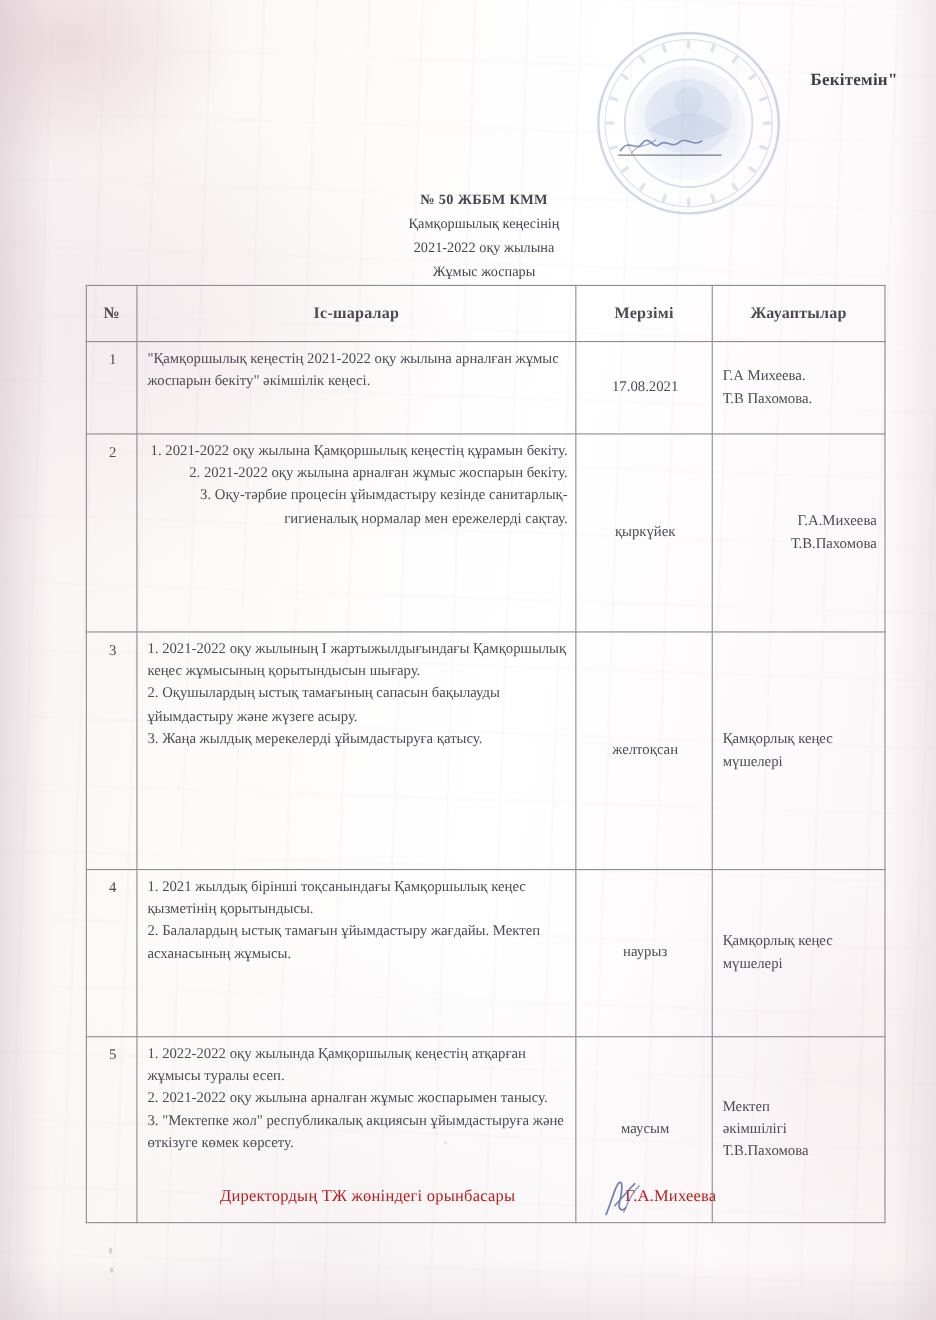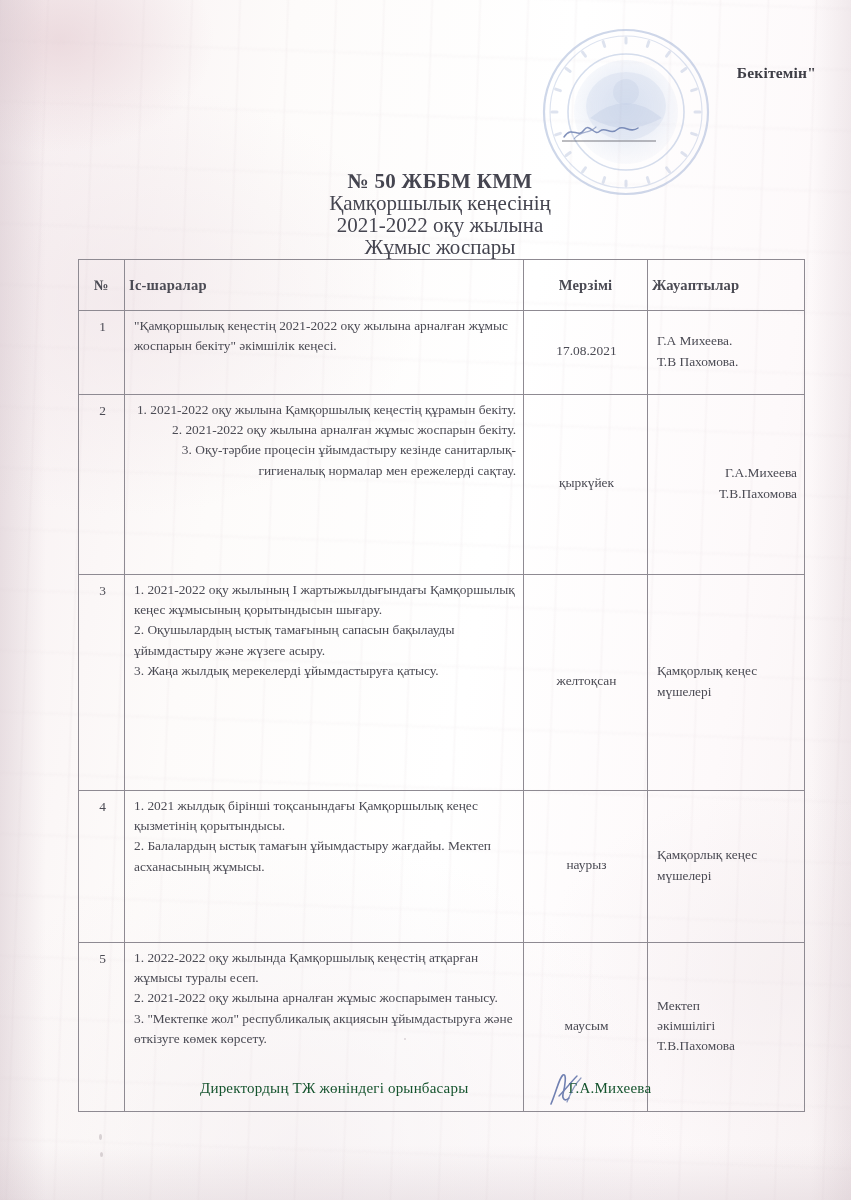--- a/index.html
+++ b/index.html
@@ -76,21 +76,21 @@
     pointer-events: none;
     opacity: .75;
   }
 
   
   .title-block {
     position: absolute;
     left: 230px; top: 170px;
     width: 420px;
     text-align: center;
-    font-size: 21px;
+    font-size: 13px;
     line-height: 22px;
     color: #454550;
   }
   .title-block .t1 { font-weight: bold; letter-spacing: .3px; }
 
   
   .tbl {
     position: absolute;
     left: 78px; top: 259px;
     width: 692px;
@@ -101,21 +101,21 @@
     color: #4b4b54;
   }
   .tbl td, .tbl th {
     border: 1px solid #8e8a92;
     vertical-align: top;
     padding: 5px 7px 7px 9px;
     font-weight: normal;
     text-align: left;
   }
   .tbl thead th {
-    text-align: left;
+    text-align: center;
     font-weight: bold;
     font-size: 14.6px;
     vertical-align: middle;
     height: 46px;
     padding: 2px 4px;
     letter-spacing: .2px;
   }
   .c-no    { width: 37px;  text-align: center !important; }
   .c-act   { width: 390px; }
   .c-date  { width: 115px; text-align: center !important; vertical-align: middle !important; font-family: Liberation Serif, serif; }
@@ -130,21 +130,21 @@
   .r3 td { height: 202px; }
   .r4 td { height: 138px; }
   .r5 td { height: 155px; }
 
   
   .footer {
     position: absolute;
     left: 200px; top: 1080px;
     width: 560px;
     font-size: 15px;
-    color: #14532d;
+    color: #b91c1c;
     letter-spacing: .2px;
   }
   .footer .role { display: inline-block; }
   .footer .who  { display: inline-block; margin-left: 96px; }
 
   .sig-foot {
     position: absolute;
     left: 543px; top: 1072px;
     width: 42px; height: 34px;
     pointer-events: none;

